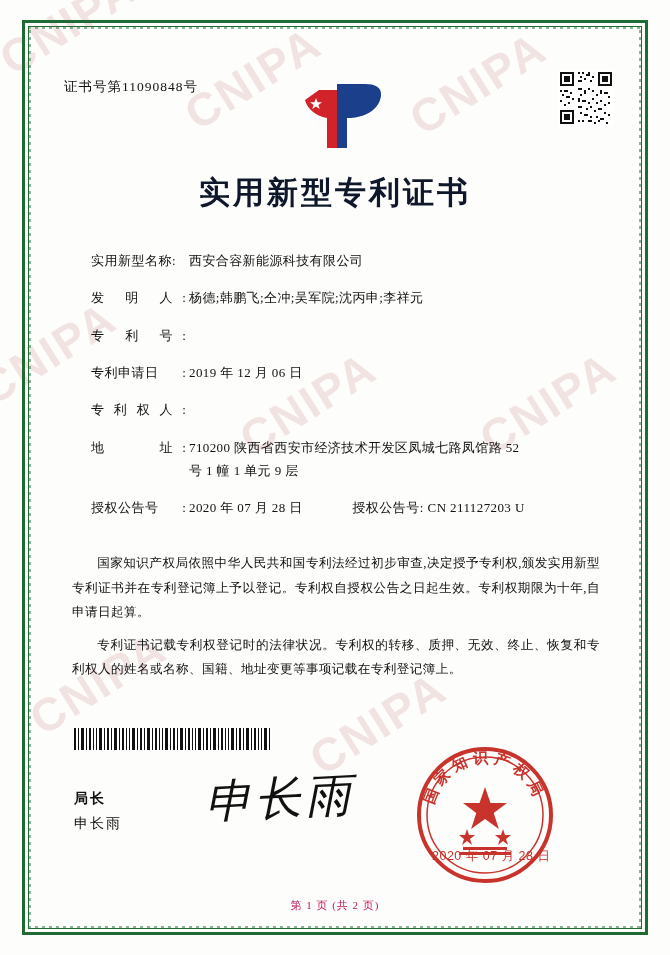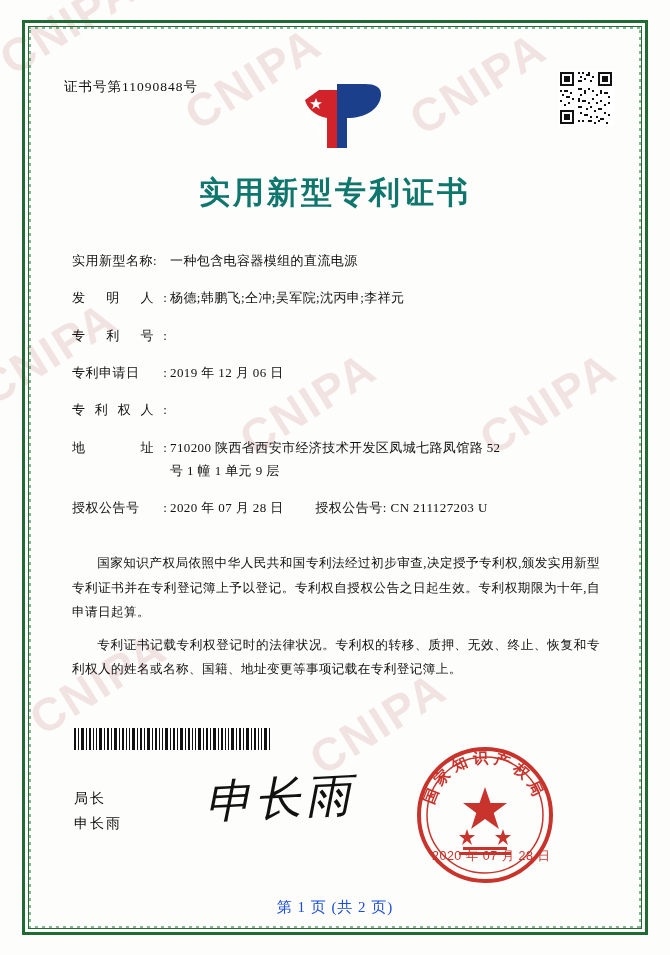--- a/index.html
+++ b/index.html
@@ -105,21 +105,21 @@
   }
 
   .main-title {
     position: absolute;
     left: 0; top: 172px;
     width: 670px;
     text-align: center;
     font-size: 31px;
     font-weight: bold;
     letter-spacing: 3px;
-    color: #0f766e;
+    color: #0f172a;
     font-family: "Liberation Serif", "DejaVu Serif", serif;
   }
 
   .fields {
     position: absolute;
     left: 72px; top: 252px;
     width: 530px;
     font-size: 13px;
     color: #111;
   }
@@ -127,20 +127,21 @@
     display: flex;
     align-items: flex-start;
     margin-bottom: 18.5px;
     line-height: 1.45;
   }
   .field-label {
     width: 88px;
     flex: 0 0 88px;
     letter-spacing: 0.5px;
     white-space: nowrap;
+    margin-left: 19px;
   }
   .field-label.spread {
     display: flex;
     justify-content: space-between;
     padding-right: 6px;
     box-sizing: border-box;
   }
   .field-sep {
     flex: 0 0 10px;
     text-align: center;
@@ -148,21 +149,21 @@
   .field-value {
     flex: 1 1 auto;
     letter-spacing: 0.4px;
   }
   .field-value .line2 {
     display: block;
     margin-top: 4px;
   }
   .inline-extra-label {
     display: inline-block;
-    margin-left: 28px;
+    margin-left: 46px;
     letter-spacing: 0.5px;
     text-align: center;
   }
 
   .paragraphs {
     position: absolute;
     left: 72px; top: 551px;
     width: 528px;
     font-size: 12.6px;
     line-height: 1.95;
@@ -180,20 +181,21 @@
     left: 74px; top: 728px;
     width: 196px; height: 22px;
   }
 
   .director-label {
     position: absolute;
     left: 74px; top: 790px;
     font-size: 14px;
     letter-spacing: 2px;
     color: #111;
+    font-weight: bold;
   }
   .director-name {
     position: absolute;
     left: 74px; top: 815px;
     font-size: 14px;
     letter-spacing: 2px;
     color: #111;
   }
 
   .signature {
@@ -224,22 +226,22 @@
     font-family: "Liberation Sans", sans-serif;
     z-index: 6;
     white-space: nowrap;
   }
 
   .page-footer {
     position: absolute;
     left: 0; top: 898px;
     width: 670px;
     text-align: center;
-    font-size: 15px;
-    color: #1d4ed8;
+    font-size: 11px;
+    color: #be185d;
     letter-spacing: 1px;
   }
 </style>
 </head>
 <body>
 
 <div class="page">
 
   <div class="watermarks">
     <div class="wm" style="left:-10px; top:40px; font-size:46px; transform:rotate(-32deg);">CNIPA</div>
@@ -346,21 +348,21 @@
       </svg>
     </div>
 
     <div class="main-title">实用新型专利证书</div>
 
     <div class="fields">
 
       <div class="field-row">
         <div class="field-label">实用新型名称:</div>
         <div class="field-sep"></div>
-        <div class="field-value">一种包含电容器模组的直流电源</div>
+        <div class="field-value">西安合容新能源科技有限公司</div>
       </div>
 
       <div class="field-row">
         <div class="field-label spread">
           <span>发</span>
           <span>明</span>
           <span>人</span>
         </div>
         <div class="field-sep">:</div>
         <div class="field-value">杨德;韩鹏飞;仝冲;吴军院;沈丙申;李祥元</div>

